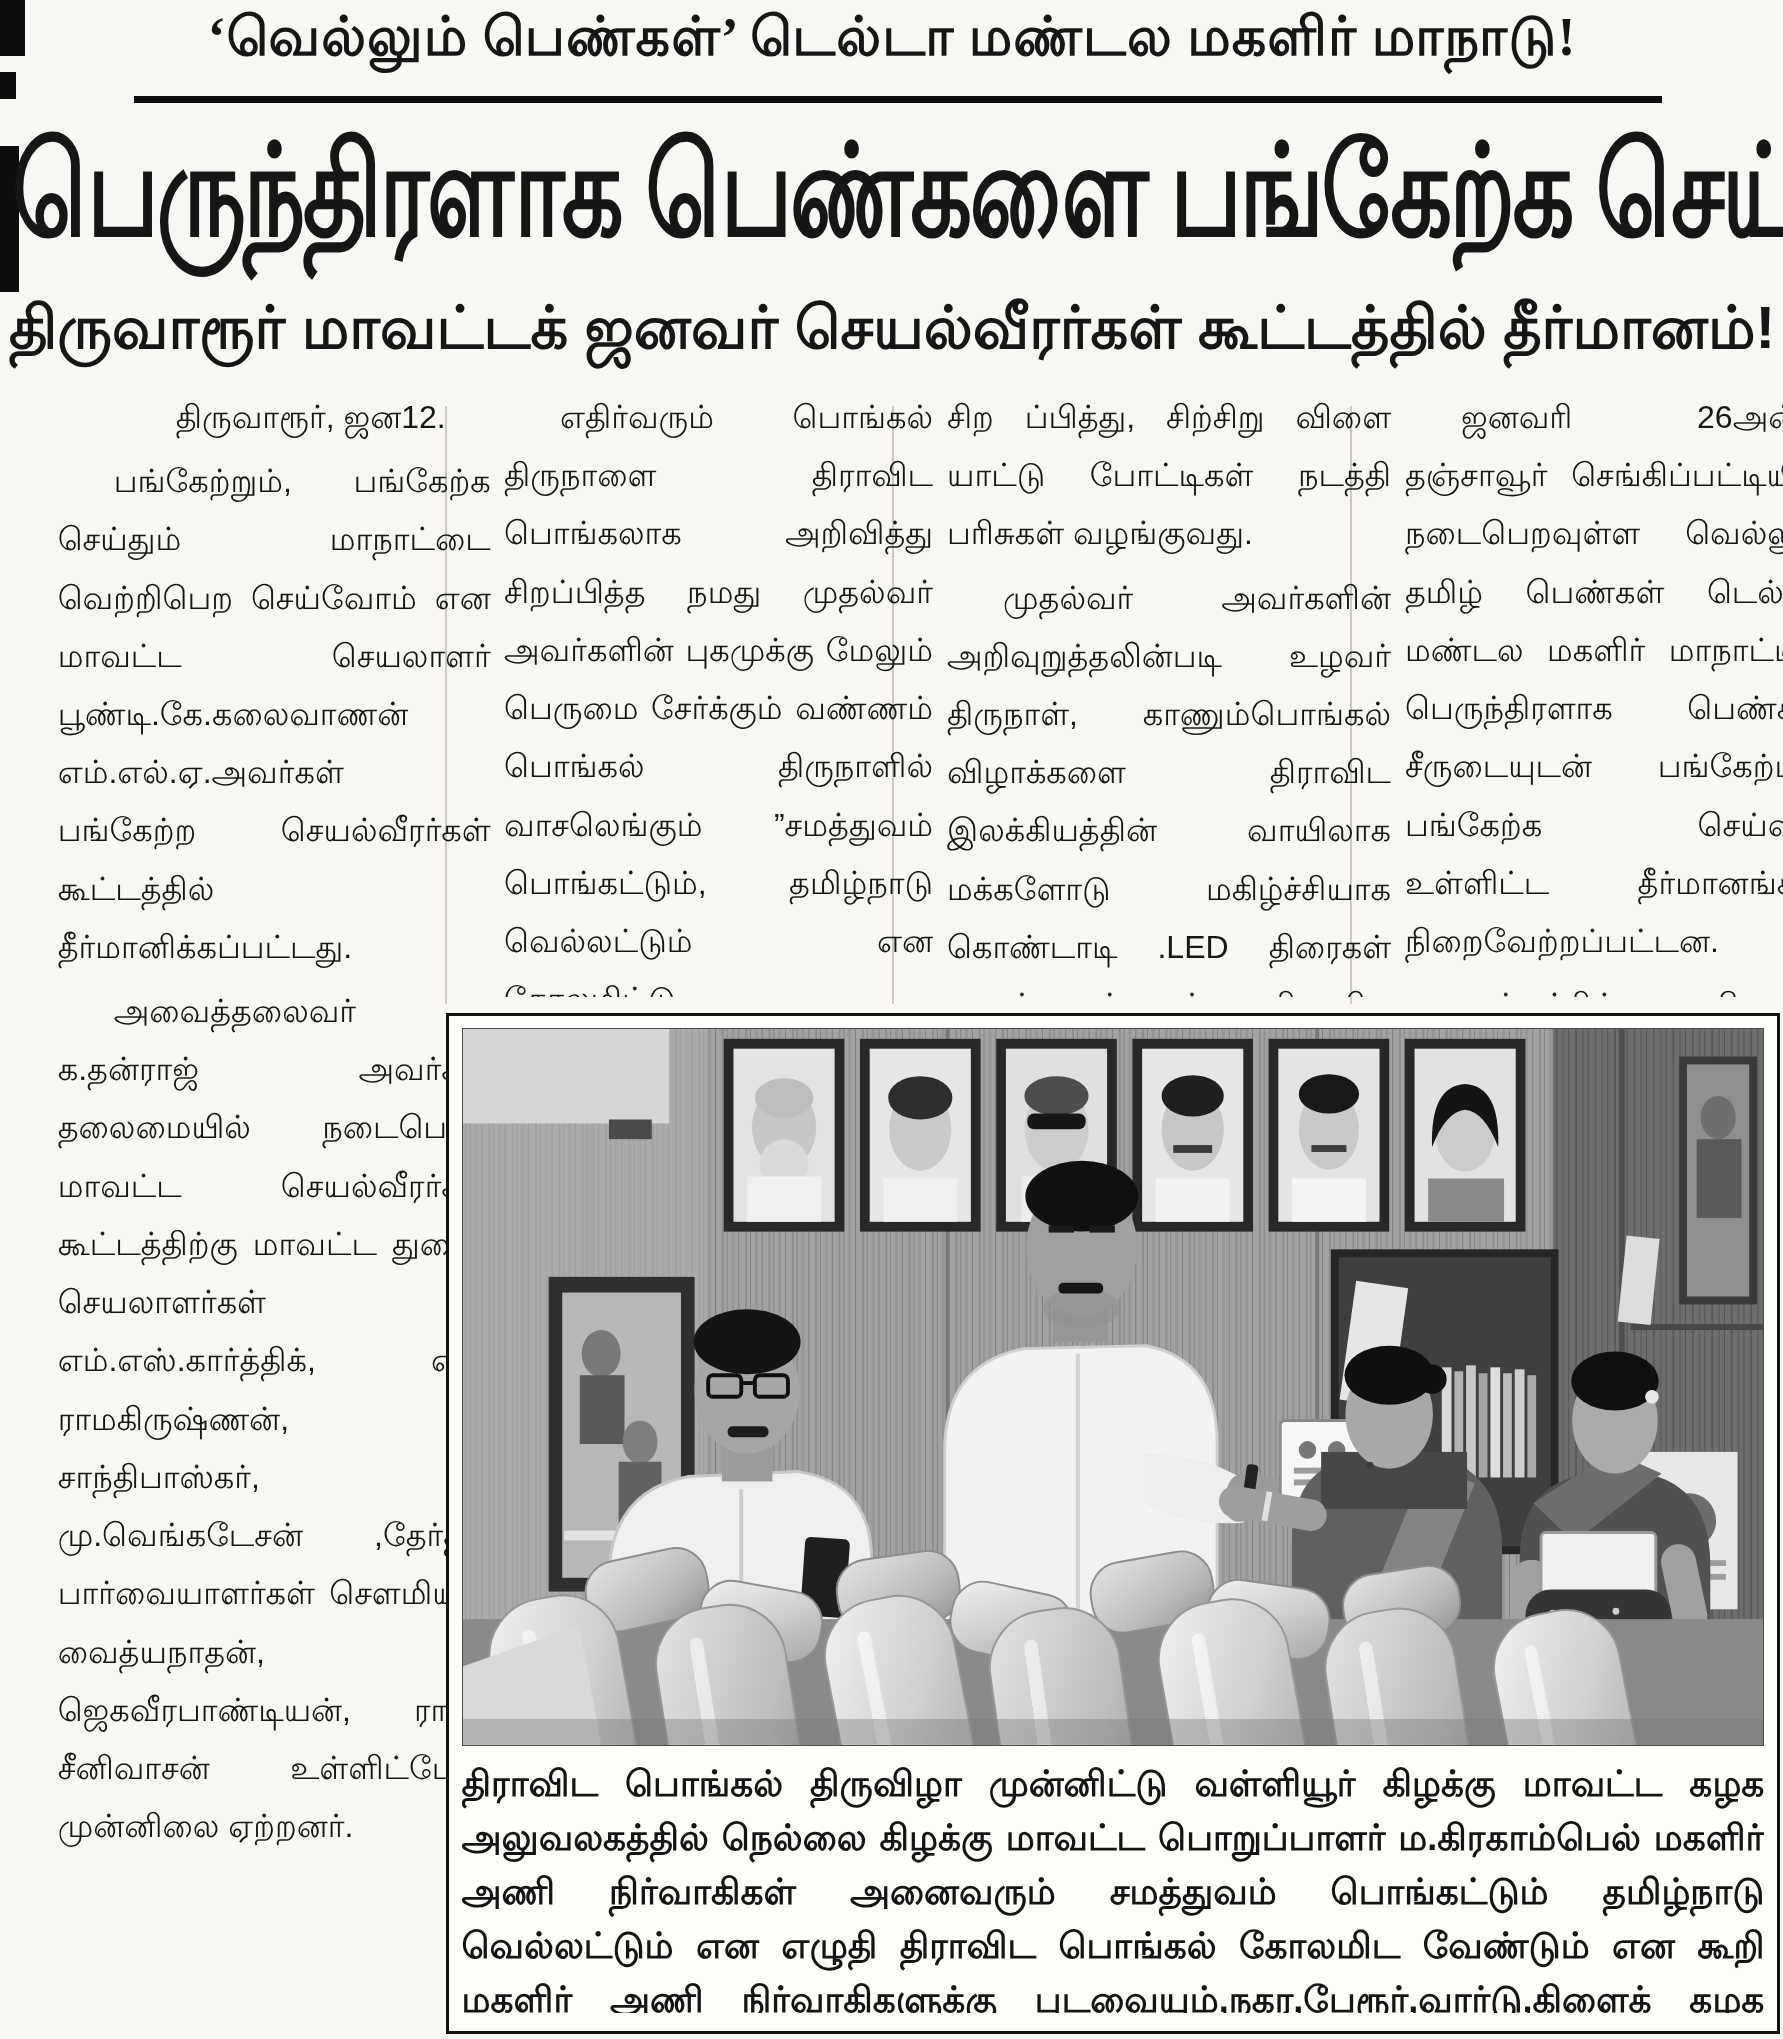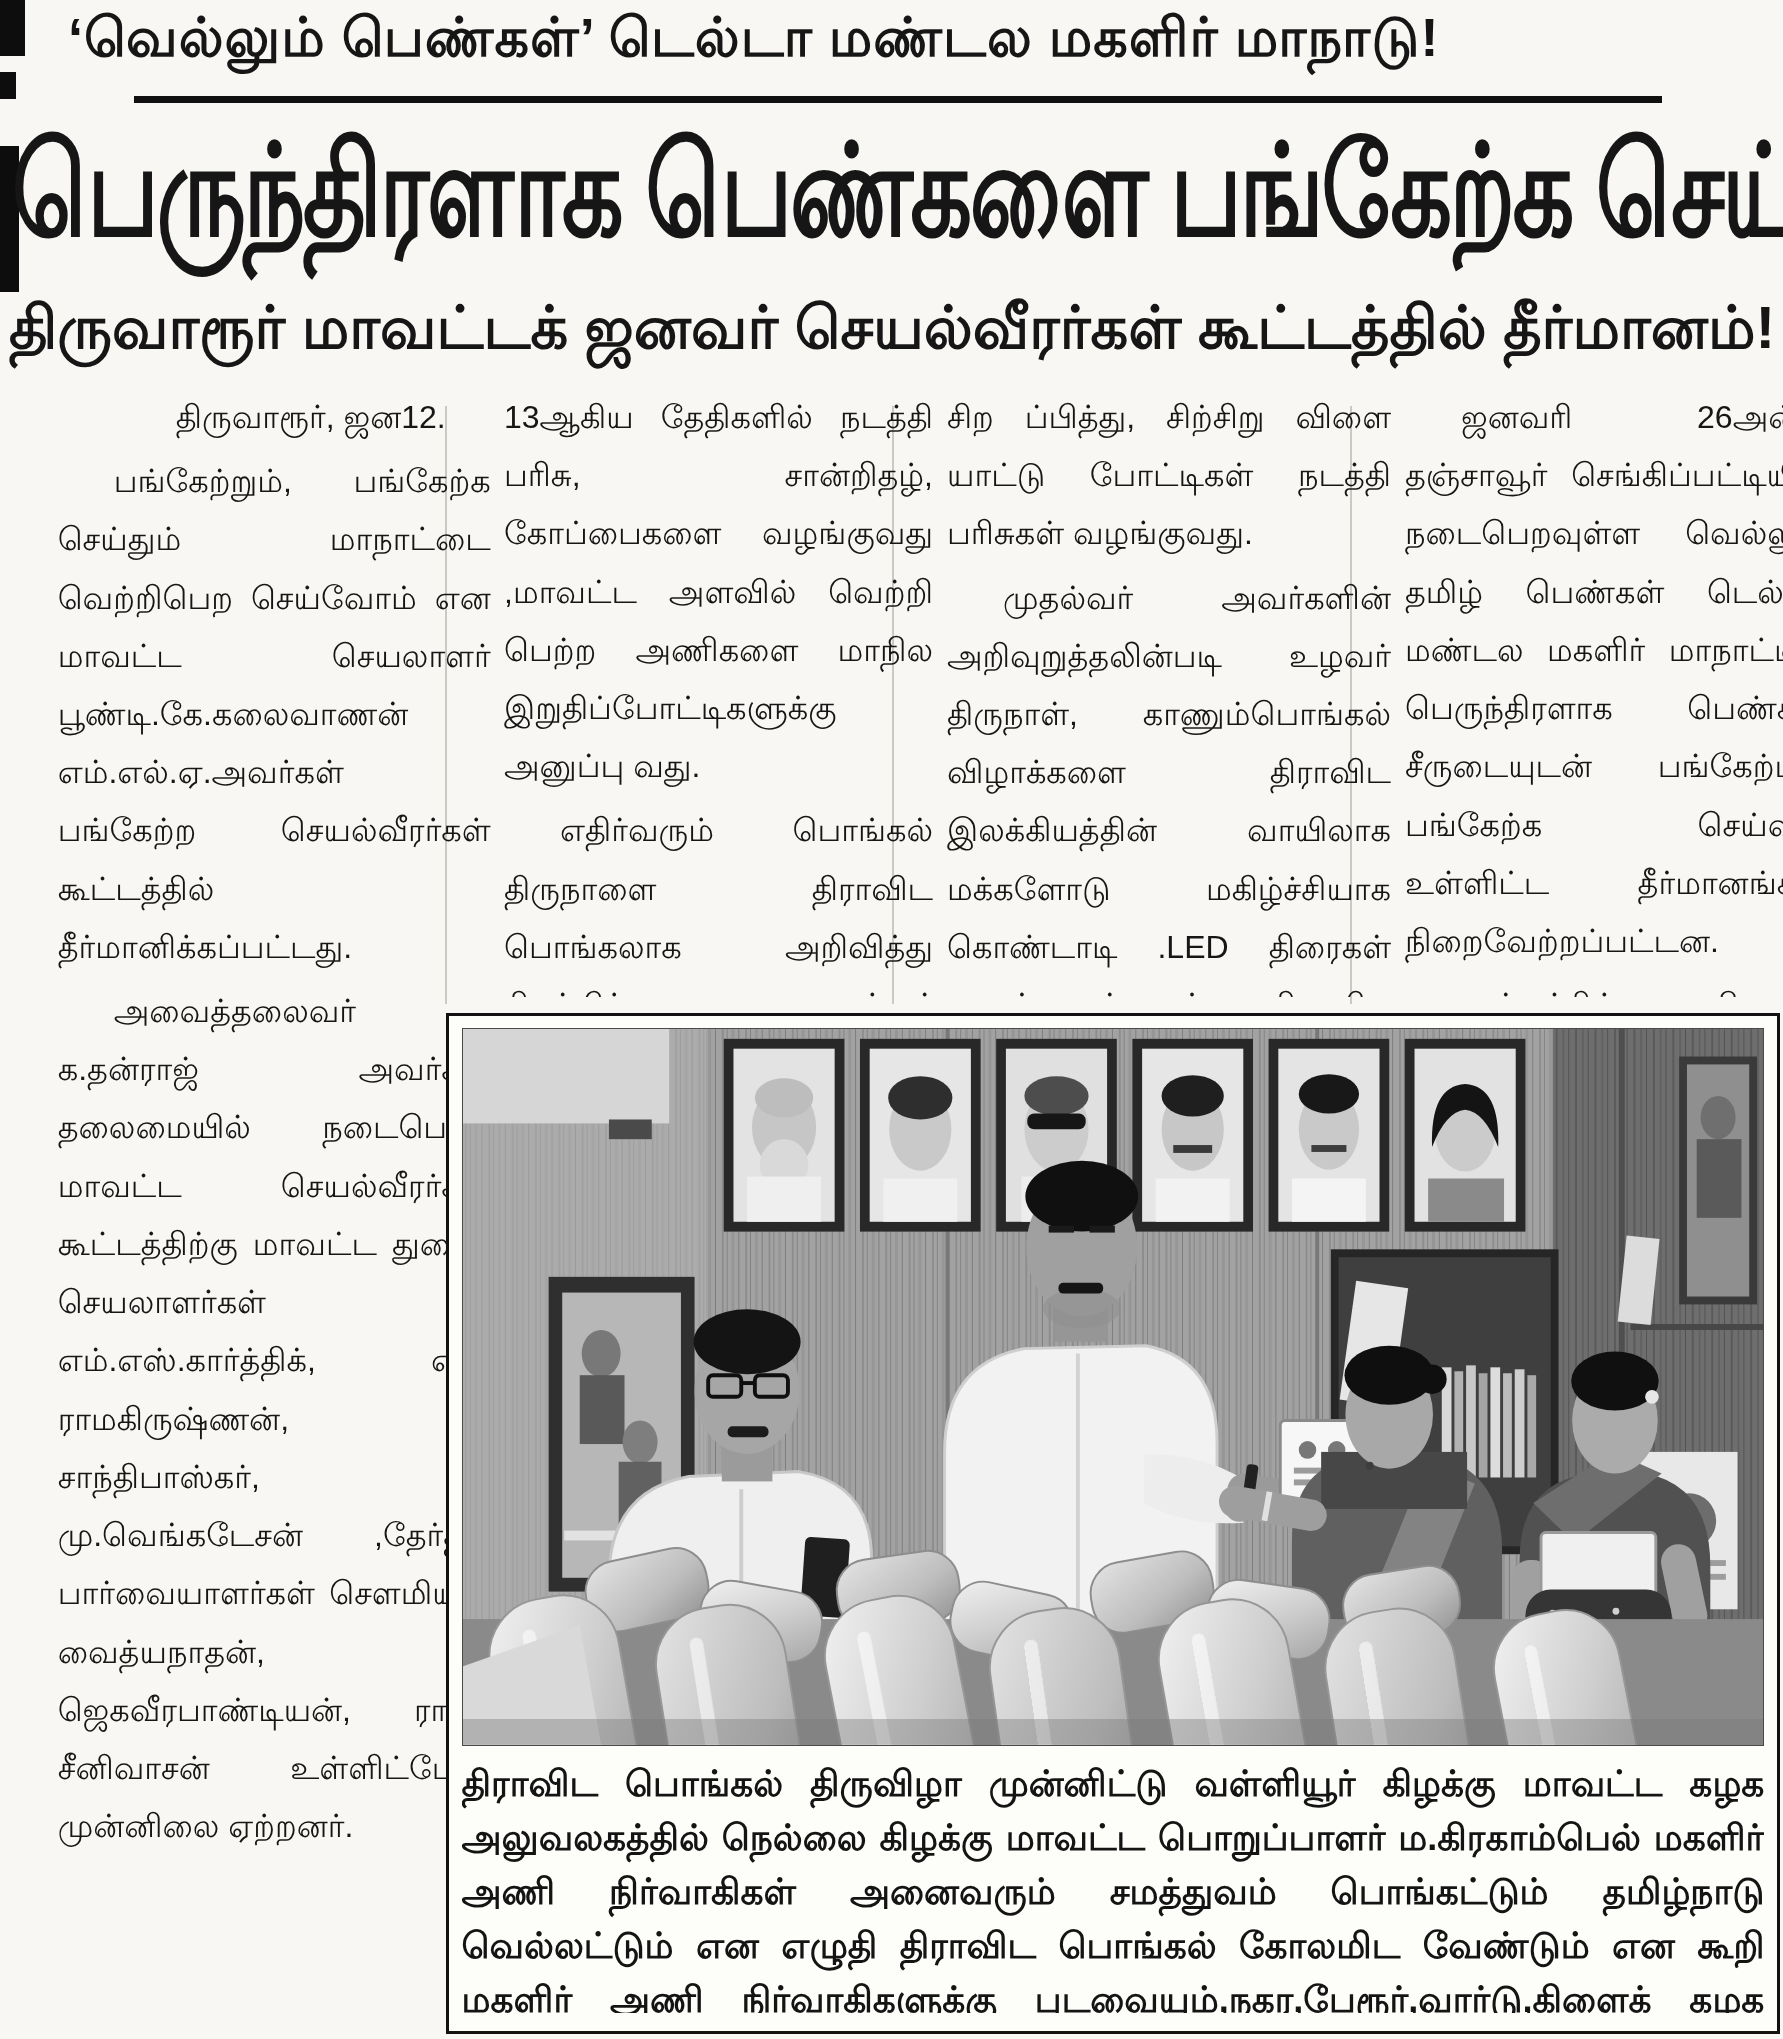--- a/index.html
+++ b/index.html
@@ -4,22 +4,22 @@
 <style>
   html,body { margin:0; padding:0; background:#dcdad5; }
   .page {
     position:relative; width:1784px; height:2040px; margin:0 auto;
     background:#f8f7f3; color:#161616; overflow:hidden;
     font-family:"Liberation Sans","DejaVu Sans",sans-serif;
   }
   .artifact { position:absolute; background:#0d0d0d; }
   .kicker {
     position:absolute; left:68px; right:68px; top:5.8px; height:89px;
-    text-align:left; font-size:54px; font-weight:bold; letter-spacing:1px;
-    white-space:nowrap; overflow:hidden;
+    text-align:center; font-size:54px; font-weight:bold; letter-spacing:1px;
+    white-space:nowrap; overflow:hidden;font-family:Liberation Serif, serif;
   }
   .kicker-rule { position:absolute; left:134px; width:1528px; top:96px; height:6.8px; background:#101010; }
   .headline {
     position:absolute; left:11.6px; right:11.6px; top:118px; height:146px;
     text-align:center; font-size:97px; font-weight:bold; letter-spacing:-2.9px;
     white-space:nowrap; overflow:visible;
     transform:scaleY(1.32); transform-origin:50% 0;
   }
   .subheadline {
     position:absolute; left:7.8px; right:7.8px; top:294px; height:93px;
@@ -72,21 +72,20 @@
   <div class="vrule vr-3"></div>
 
   <div class="col col-1">
     <p class="dateline">திருவாரூர், ஜன12.</p>
     <p>பங்கேற்றும், பங்கேற்க செய்தும் மாநாட்டை வெற்றிபெற செய்வோம் என மாவட்ட செயலாளர் பூண்டி.கே.கலைவாணன் எம்.எல்.ஏ.அவர்கள் பங்கேற்ற செயல்வீரர்கள் கூட்டத்தில் தீர்மானிக்கப்பட்டது.</p>
     <p>அவைத்தலைவர் க.தன்ராஜ் அவர்கள் தலைமையில் நடைபெற்ற மாவட்ட செயல்வீரர்கள் கூட்டத்திற்கு மாவட்ட துணை செயலாளர்கள் எம்.எஸ்.கார்த்திக், எம். ராமகிருஷ்ணன், சாந்திபாஸ்கர், மு.வெங்கடேசன் ,தேர்தல் பார்வையாளர்கள் சௌமியன் வைத்யநாதன், ஜெகவீரபாண்டியன், ராஜா சீனிவாசன் உள்ளிட்டோர் முன்னிலை ஏற்றனர்.</p>
 
   </div>
 
   <div class="col col-2">
-    <p class="noindent">13ஆகிய தேதிகளில் நடத்தி பரிசு, சான்றிதழ், கோப்பைகளை வழங்குவது ,மாவட்ட அளவில் வெற்றி பெற்ற அணிகளை மாநில இறுதிப்போட்டிகளுக்கு அனுப்பு வது.</p>
     <p>எதிர்வரும் பொங்கல் திருநாளை திராவிட பொங்கலாக அறிவித்து சிறப்பித்த நமது முதல்வர் அவர்களின் புகமுக்கு மேலும் பெருமை சேர்க்கும் வண்ணம் பொங்கல் திருநாளில் வாசலெங்கும் ”சமத்துவம் பொங்கட்டும், தமிழ்நாடு வெல்லட்டும் என கோலமிட்டு</p>
   </div>
 
   <div class="col col-3">
     <p class="noindent">சிற ப்பித்து, சிற்சிறு விளை யாட்டு போட்டிகள் நடத்தி பரிசுகள் வழங்குவது.</p>
     <p>முதல்வர் அவர்களின் அறிவுறுத்தலின்படி உழவர் திருநாள், காணும்பொங்கல் விழாக்களை திராவிட இலக்கியத்தின் வாயிலாக மக்களோடு மகிழ்ச்சியாக கொண்டாடி .LED திரைகள் மூலம் மக்களுக்கு திராவிட நாயகர் தமிழ்நாடு முதல்வர் மு.க.ஸ்டாலின் அவர்களின் பொங்கல் சிறப்பு செய்திகளை பொதுமக்களுக்கு கொண்டு செல்வது.</p>
   </div>
 
   <div class="col col-4">
     <p>ஜனவரி 26அன்று தஞ்சாவூர் செங்கிப்பட்டியில் நடைபெறவுள்ள வெல்லும் தமிழ் பெண்கள் டெல்டா மண்டல மகளிர் மாநாட்டில் பெருந்திரளாக பெண்கள் சீருடையுடன் பங்கேற்பது பங்கேற்க செய்வது உள்ளிட்ட தீர்மானங்கள் நிறைவேற்றப்பட்டன.</p>

